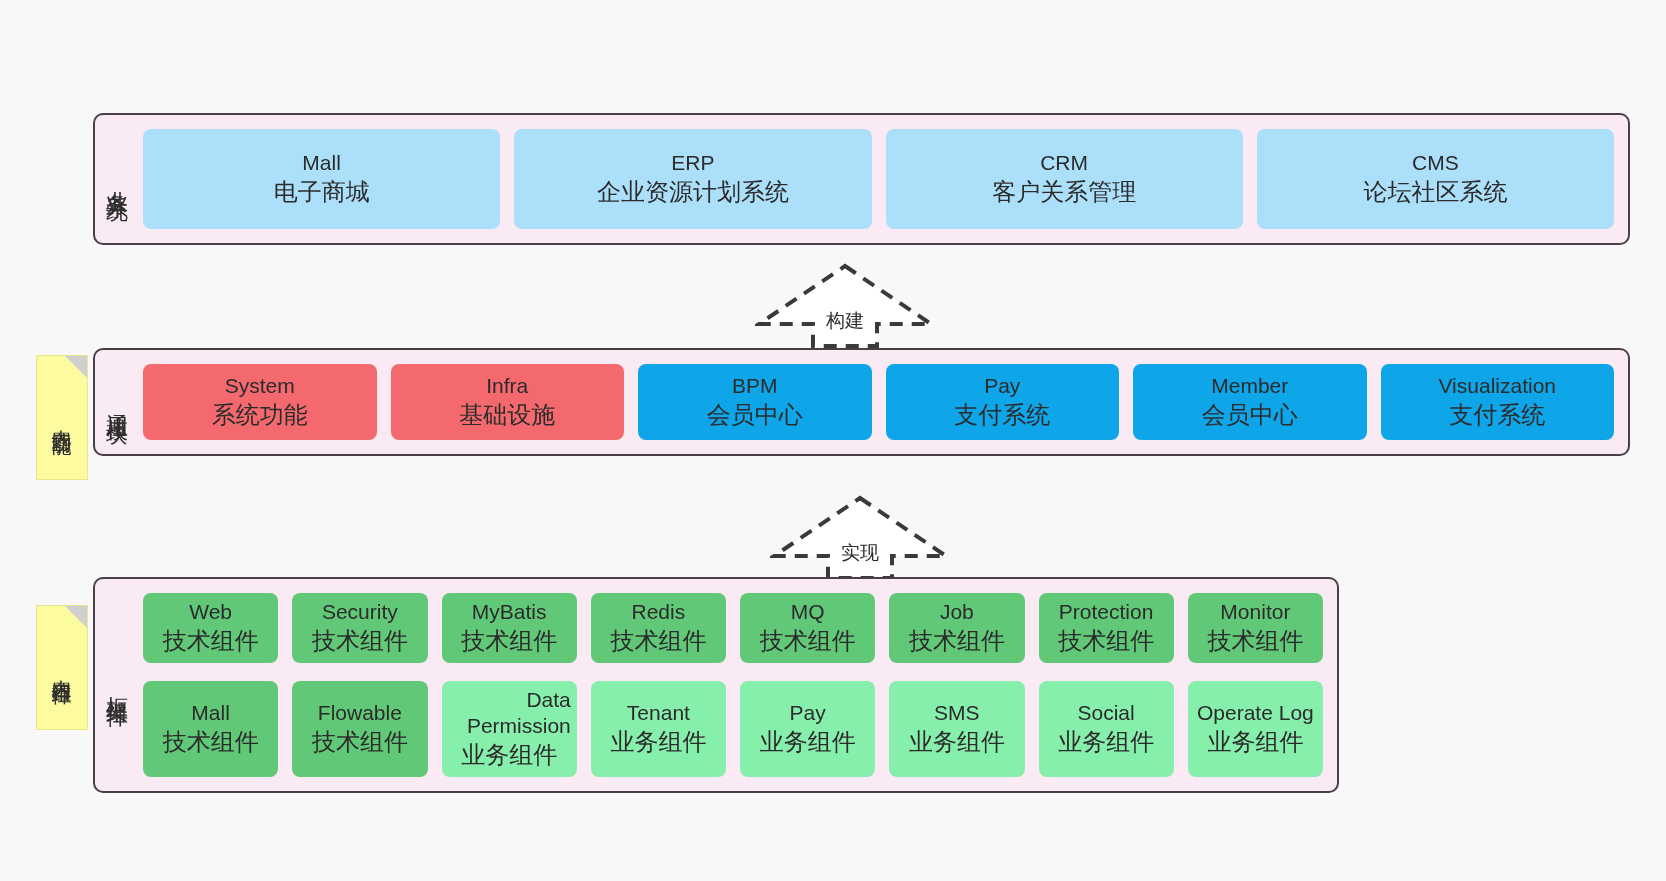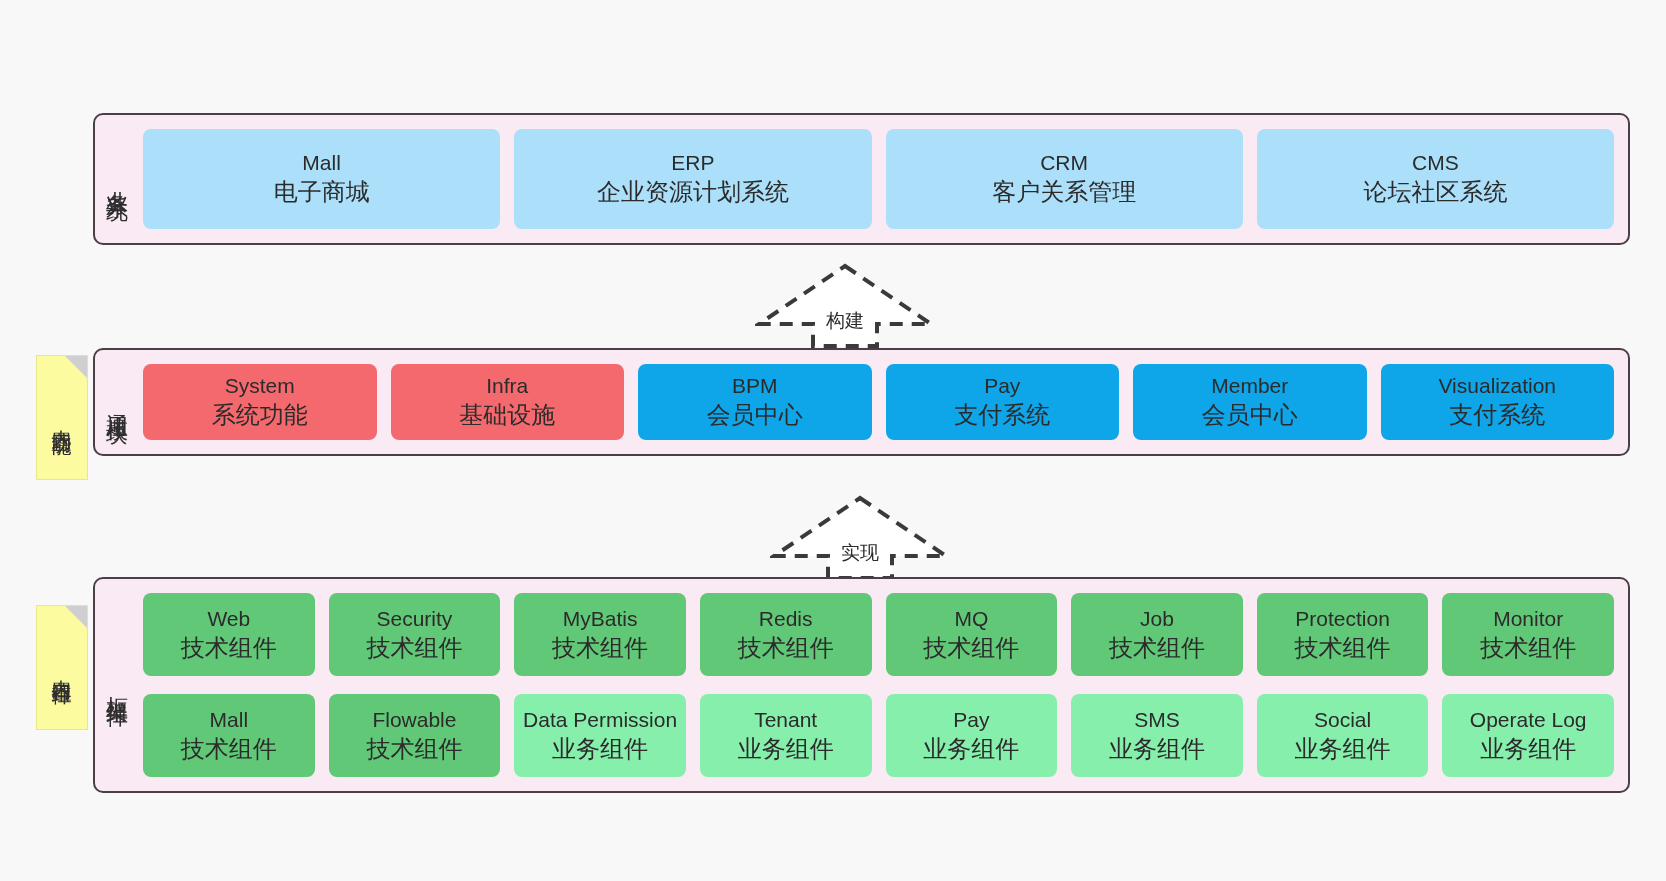--- a/index.html
+++ b/index.html
@@ -213,21 +213,21 @@
       <path d="M90 4 L176 62 L122 62 L122 84 L58 84 L58 62 L4 62 Z" fill="#ffffff" stroke="#3a3a3a" stroke-width="4" stroke-dasharray="13 9" stroke-linejoin="miter"></path>
     </svg>
     <span class="arrow-label">实现</span>
   </div>
 
   <div class="note" style="left:36px; top:605px; width:52px; height:125px;">
     <span class="fold"></span>
     <span>内置组件</span>
   </div>
 
-  <div class="layer" style="left:93px; top:577px; width:1537px; height:216px;">
+  <div class="layer" style="left:93px; top:577px; width:1246px; height:216px;">
     <div class="layer-label">框架组件</div>
     <div class="layer-body">
 
       <div class="card-row">
         <div class="card c-green">
           <div class="card-title">Web</div>
           <div class="card-sub">技术组件</div>
         </div>
         <div class="card c-green">
           <div class="card-title">Security</div>

